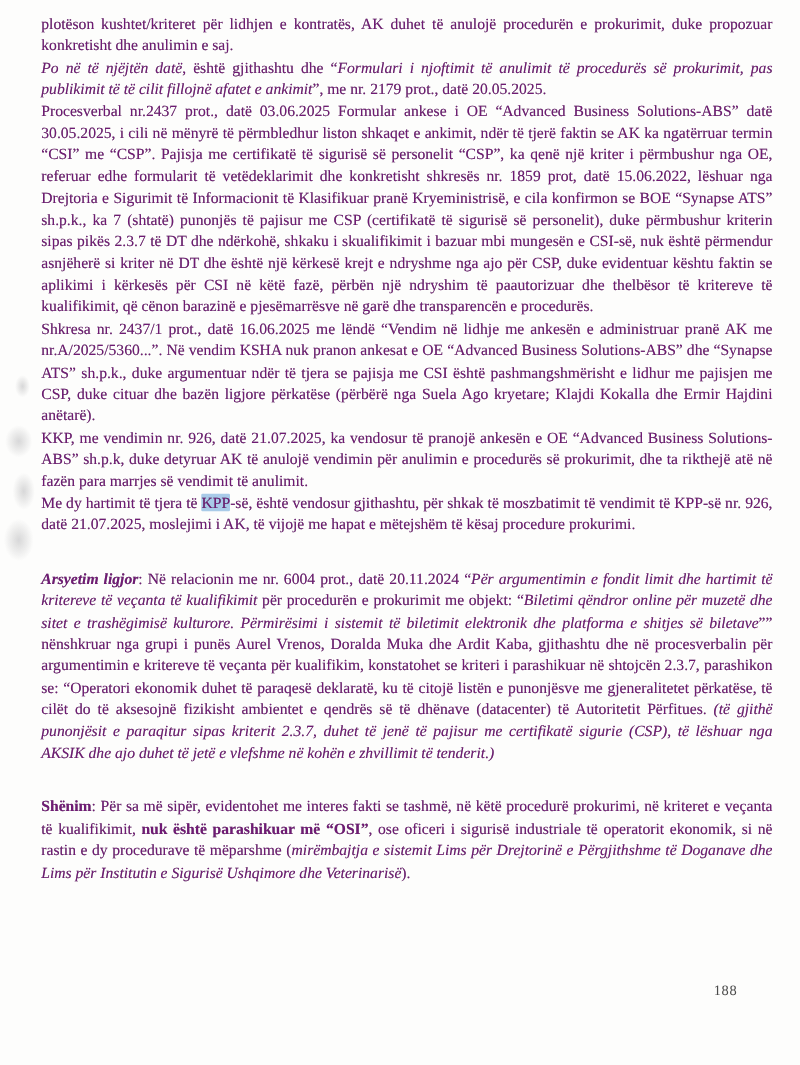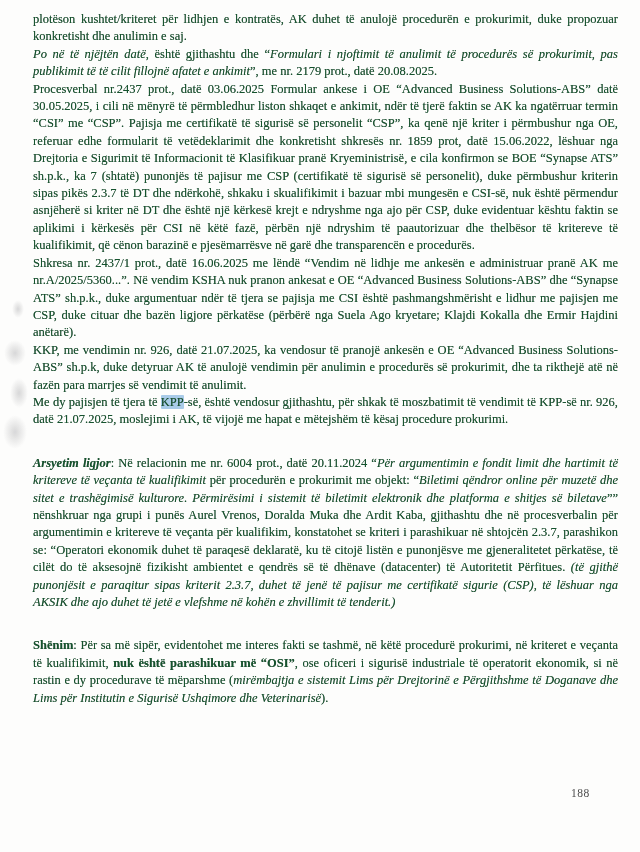--- a/index.html
+++ b/index.html
@@ -51,25 +51,25 @@
 </style>
 </head>
 <body>
 
 <div class="page">
   <div class="scan-artifact sa1"></div>
   <div class="scan-artifact sa2"></div>
   <div class="scan-artifact sa3"></div>
   <div class="scan-artifact sa4"></div>
 
-  <div class="content" style="color: #14532d;">
+  <div class="content" style="color: #701a75;">
       <p class="para"><span class="run-n">plotëson kushtet/kriteret për lidhjen e kontratës, AK duhet të anulojë procedurën e prokurimit, duke propozuar konkretisht dhe anulimin e saj.</span></p>
-      <p class="para"><span class="run-i">Po në të njëjtën datë</span><span class="run-n">, është gjithashtu dhe “</span><span class="run-i">Formulari i njoftimit të anulimit të procedurës së prokurimit, pas publikimit të të cilit fillojnë afatet e ankimit</span><span class="run-n">”, me nr. 2179 prot., datë 20.08.2025.</span></p>
+      <p class="para"><span class="run-i">Po në të njëjtën datë</span><span class="run-n">, është gjithashtu dhe “</span><span class="run-i">Formulari i njoftimit të anulimit të procedurës së prokurimit, pas publikimit të të cilit fillojnë afatet e ankimit</span><span class="run-n">”, me nr. 2179 prot., datë 20.05.2025.</span></p>
       <p class="para"><span class="run-n">Procesverbal nr.2437 prot., datë 03.06.2025 Formular ankese i OE “Advanced Business Solutions-ABS” datë 30.05.2025, i cili në mënyrë të përmbledhur liston shkaqet e ankimit, ndër të tjerë faktin se AK ka ngatërruar termin “CSI” me “CSP”. Pajisja me certifikatë të sigurisë së personelit “CSP”, ka qenë një kriter i përmbushur nga OE, referuar edhe formularit të vetëdeklarimit dhe konkretisht shkresës nr. 1859 prot, datë 15.06.2022, lëshuar nga Drejtoria e Sigurimit të Informacionit të Klasifikuar pranë Kryeministrisë, e cila konfirmon se BOE “Synapse ATS” sh.p.k., ka 7 (shtatë) punonjës të pajisur me CSP (certifikatë të sigurisë së personelit), duke përmbushur kriterin sipas pikës 2.3.7 të DT dhe ndërkohë, shkaku i skualifikimit i bazuar mbi mungesën e CSI-së, nuk është përmendur asnjëherë si kriter në DT dhe është një kërkesë krejt e ndryshme nga ajo për CSP, duke evidentuar kështu faktin se aplikimi i kërkesës për CSI në këtë fazë, përbën një ndryshim të paautorizuar dhe thelbësor të kritereve të kualifikimit, që cënon barazinë e pjesëmarrësve në garë dhe transparencën e procedurës.</span></p>
       <p class="para"><span class="run-n">Shkresa nr. 2437/1 prot., datë 16.06.2025 me lëndë “Vendim në lidhje me ankesën e administruar pranë AK me nr.A/2025/5360...”. Në vendim KSHA nuk pranon ankesat e OE “Advanced Business Solutions-ABS” dhe “Synapse ATS” sh.p.k., duke argumentuar ndër të tjera se pajisja me CSI është pashmangshmërisht e lidhur me pajisjen me CSP, duke cituar dhe bazën ligjore përkatëse (përbërë nga Suela Ago kryetare; Klajdi Kokalla dhe Ermir Hajdini anëtarë).</span></p>
       <p class="para"><span class="run-n">KKP, me vendimin nr. 926, datë 21.07.2025, ka vendosur të pranojë ankesën e OE “Advanced Business Solutions-ABS” sh.p.k, duke detyruar AK të anulojë vendimin për anulimin e procedurës së prokurimit, dhe ta rikthejë atë në fazën para marrjes së vendimit të anulimit.</span></p>
-      <p class="para"><span class="run-n">Me dy pajisjen të tjera të </span><span class="run-hl" style="background-color: rgb(169, 203, 232);">KPP</span><span class="run-n">-së, është vendosur gjithashtu, për shkak të moszbatimit të vendimit të KPP-së nr. 926, datë 21.07.2025, moslejimi i AK, të vijojë me hapat e mëtejshëm të kësaj procedure prokurimi.</span></p>
+      <p class="para"><span class="run-n">Me dy hartimit të tjera të </span><span class="run-hl" style="background-color: rgb(169, 203, 232);">KPP</span><span class="run-n">-së, është vendosur gjithashtu, për shkak të moszbatimit të vendimit të KPP-së nr. 926, datë 21.07.2025, moslejimi i AK, të vijojë me hapat e mëtejshëm të kësaj procedure prokurimi.</span></p>
       <p class="para gap"><span class="run-bi">Arsyetim ligjor</span><span class="run-n">: Në relacionin me nr. 6004 prot., datë 20.11.2024 “</span><span class="run-i">Për argumentimin e fondit limit dhe hartimit të kritereve të veçanta të kualifikimit</span><span class="run-n"> për procedurën e prokurimit me objekt: “</span><span class="run-i">Biletimi qëndror online për muzetë dhe sitet e trashëgimisë kulturore. Përmirësimi i sistemit të biletimit elektronik dhe platforma e shitjes së biletave</span><span class="run-n">”” nënshkruar nga grupi i punës Aurel Vrenos, Doralda Muka dhe Ardit Kaba, gjithashtu dhe në procesverbalin për argumentimin e kritereve të veçanta për kualifikim, konstatohet se kriteri i parashikuar në shtojcën 2.3.7, parashikon se: “Operatori ekonomik duhet të paraqesë deklaratë, ku të citojë listën e punonjësve me gjeneralitetet përkatëse, të cilët do të aksesojnë fizikisht ambientet e qendrës së të dhënave (datacenter) të Autoritetit Përfitues. </span><span class="run-i">(të gjithë punonjësit e paraqitur sipas kriterit 2.3.7, duhet të jenë të pajisur me certifikatë sigurie (CSP), të lëshuar nga AKSIK dhe ajo duhet të jetë e vlefshme në kohën e zhvillimit të tenderit.)</span></p>
       <p class="para gap"><span class="run-b">Shënim</span><span class="run-n">: Për sa më sipër, evidentohet me interes fakti se tashmë, në këtë procedurë prokurimi, në kriteret e veçanta të kualifikimit, </span><span class="run-b">nuk është parashikuar më “OSI”</span><span class="run-n">, ose oficeri i sigurisë industriale të operatorit ekonomik, si në rastin e dy procedurave të mëparshme (</span><span class="run-i">mirëmbajtja e sistemit Lims për Drejtorinë e Përgjithshme të Doganave dhe Lims për Institutin e Sigurisë Ushqimore dhe Veterinarisë</span><span class="run-n">).</span></p>
     </div>
 
   <span class="page-number">188</span>
 </div>
 
 </body></html>

